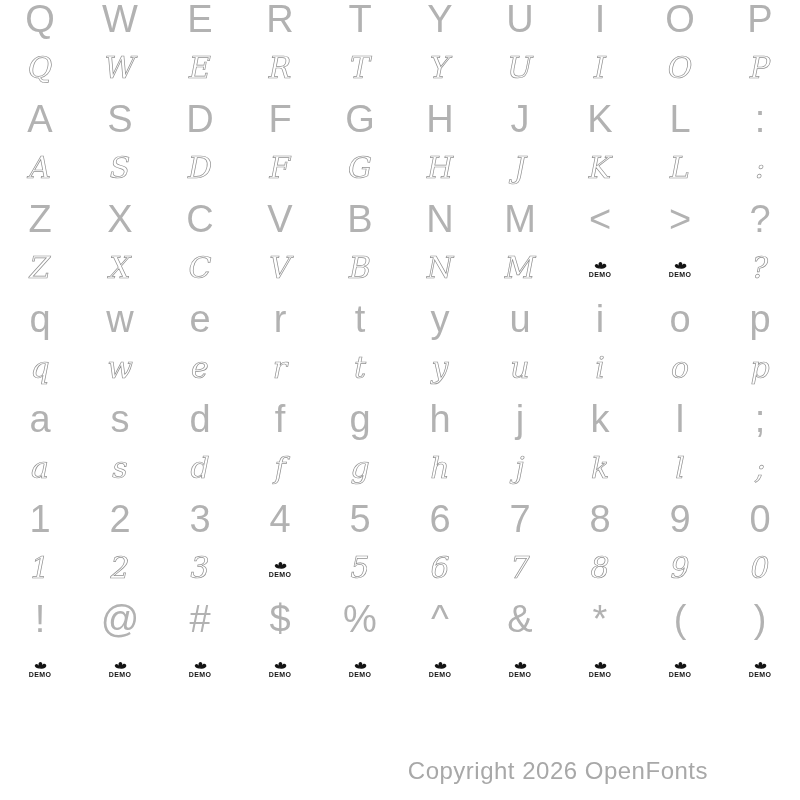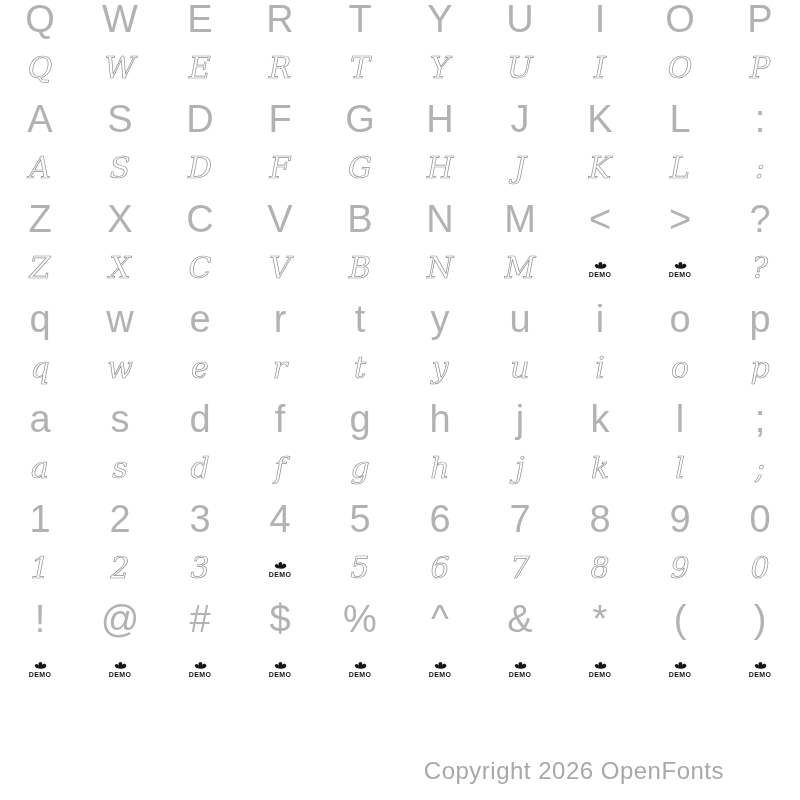--- a/index.html
+++ b/index.html
@@ -70,21 +70,21 @@
     font-style: normal;
     font-size: 7px;
     font-weight: 700;
     letter-spacing: 0.4px;
     line-height: 1;
     color: var(--demo-color, #141414);
   }
   #copyright {
     position: absolute;
     top: 757px;
-    right: 76px;
+    right: 92px;
     font-size: 24px;
     letter-spacing: 0.5px;
     color: var(--copyright-color, #a8a8a8);
     white-space: nowrap;
   }
 </style>
 </head>
 <body style="background: rgb(255, 255, 255);">
 
 <main>

